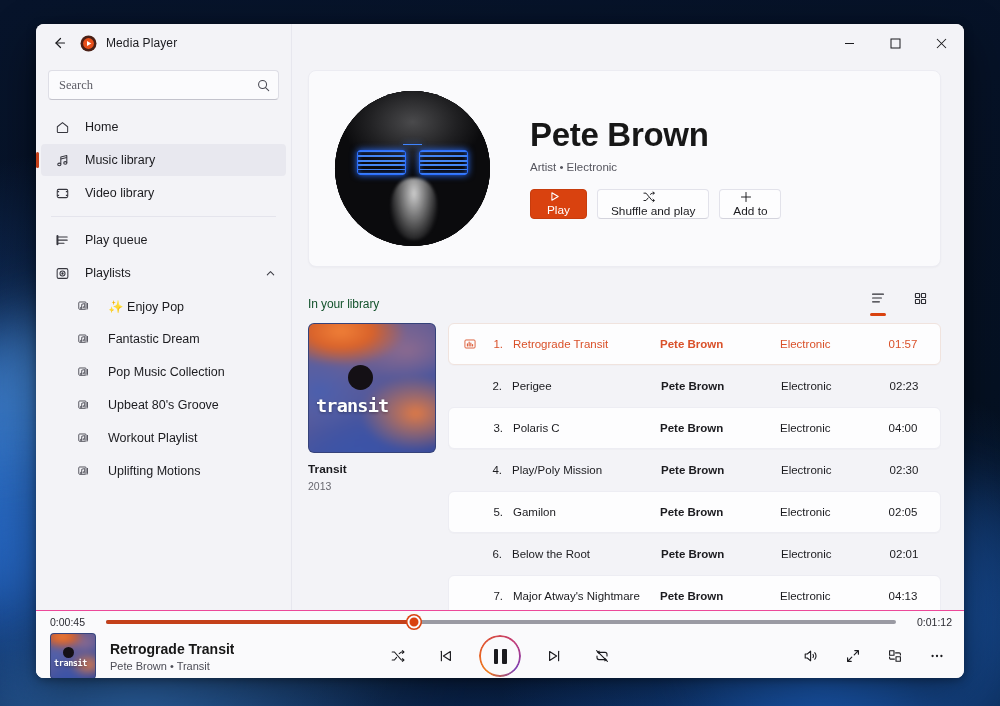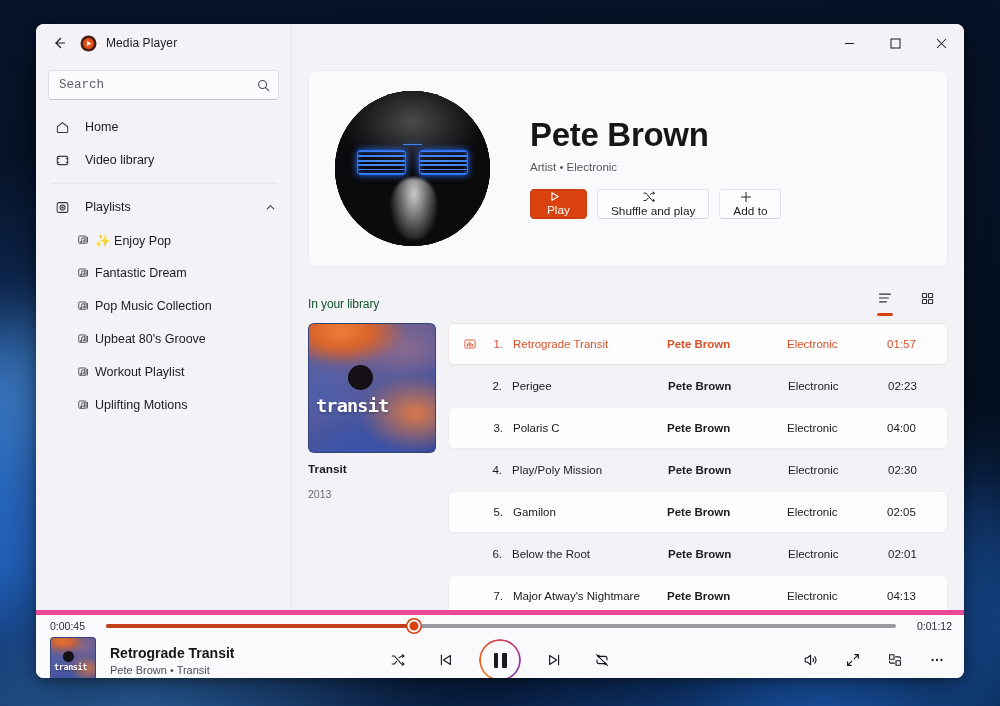--- a/index.html
+++ b/index.html
@@ -91,21 +91,21 @@
   .search-box {
     height: 30px; background: #fbfbfd;
     border: 1px solid #dedee6;
     border-bottom-color: #c3c3cc;
     border-radius: 4px;
     display: flex; align-items: center;
     padding: 0 8px 0 10px;
   }
   .search-box input {
     flex: 1; border: none; outline: none; background: transparent;
-    font-family: Liberation Mono, monospace;
+    font-family: Liberation Serif, serif;
     font-size: 12.5px; color: #7f1d1d;
   }
   .search-box input::placeholder { color: #5d5d66; }
   .search-ico { color:#4a4a54; display:flex; align-items:center; }
 
   .nav { padding: 0 5px; }
   .nav-item {
     position: relative;
     height: 32px; margin: 1px 0;
     display: flex; align-items: center;
@@ -129,30 +129,30 @@
   .nav-sep { height: 1px; background: #e4e4ec; margin: 7px 10px 7px 10px; }
 
   .sub-item {
     height: 32px; margin: 1px 0 1px 0;
     display: flex; align-items: center;
     border-radius: 4px;
     padding-left: 36px;
     color: #1b1b1f; cursor: default;
   }
   .sub-ico { width: 18px; display:flex; align-items:center; color:#4a4a54; }
-  .sub-label { font-size: 12.5px; white-space: nowrap; }
+  .sub-label { margin-left: 13px; font-size: 12.5px; white-space: nowrap; }
   .sub-label .spark { color:#f2b13c; }
 
   .sidebar-bottom { margin-top: auto; padding: 0 5px 10px 5px; }
 
   
   #content {
     position: absolute; left: 256px; right: 0; top: 0; bottom: 68px;
     background: #f3f3f7;
-    padding: 38px 4px 0 0;
+    padding: 38px 11px 0 0;
     overflow: hidden;
   }
   #scroller { height: 100%; overflow: hidden; padding: 8px 12px 0 16px; }
 
   .artist-card {
     background: #fafafc;
     border: 1px solid #ececf2;
     border-radius: 8px;
     height: 197px;
     display: flex; align-items: center;
@@ -268,48 +268,48 @@
     filter: blur(.4px);
   }
   .album-art .word {
     position: absolute; left: 7px; bottom: 28%;
     color: #fff; font-size: 18.5px; font-weight: bold;
     font-family: "DejaVu Sans Mono", monospace;
     letter-spacing: -.8px;
     text-shadow: 0 1px 3px rgba(0,0,0,.35);
   }
   .album-title { margin-top: 9px; font-size: 11.8px; color:#1b1b1f; font-weight:bold; }
-  .album-year  { margin-top: 12px; font-size: 10.5px; color:#67676f; }
+  .album-year  { margin-top: 4px; font-size: 10.5px; color:#67676f; }
 
   .track-col { flex: 1; margin-left: 10px; }
   .track-row {
     height: 42px; display: flex; align-items: center;
     border-radius: 6px; padding: 0 14px 0 10px;
     font-size: 11.5px; color: #1b1b1f;
     cursor: default;
   }
   .track-row.alt {
     background: #fdfdfe;
     border: 1px solid #ededf3;
     box-shadow: 0 1px 1px rgba(0,0,0,.02);
   }
   .track-row.playing { color: #d9512a; border-color:#f0e3de; }
   .track-eq { width: 22px; display:flex; align-items:center; justify-content:center; }
   .track-num { width: 22px; text-align: right; }
   .track-name { margin-left: 10px; flex: 1; white-space: nowrap; overflow: hidden; }
   .track-artist { width: 120px; font-weight: bold; }
   .track-genre { width: 100px; }
-  .track-dur { width: 46px; text-align: left; }
+  .track-dur { width: 46px; text-align: center; }
   .track-row.playing .track-artist { font-weight: bold; }
 
   
   #player {
     position: absolute; left: 0; right: 0; bottom: 0; height: 68px;
     background: #fafafc;
-    border-top: 5px solid #ec4899;
+    border-top: 1px solid #ec4899;
   }
   .seek-row {
     height: 22px; display: flex; align-items: center;
     padding: 0 12px 0 14px; gap: 10px;
   }
   .time { font-size: 10.5px; color: #2a2a31; width: 46px; }
   .time.right { text-align: right; }
   .seek-track {
     flex: 1; height: 4px; position: relative;
     background: #9a9aa3; border-radius: 2px;
@@ -428,33 +428,53 @@
 
       <div class="nav-item">
         <span class="nav-ico">
           <svg width="15" height="15" viewBox="0 0 16 16" fill="none" stroke="currentColor" stroke-width="1.1">
             <path d="M2.5 7.2 L8 2.8 L13.5 7.2 V12.6 a.8.8 0 0 1-.8.8 H3.3 a.8.8 0 0 1-.8-.8 Z" stroke-linejoin="round"></path>
           </svg>
         </span>
         <span class="nav-label">Home</span>
       </div>
 
+      <div class="nav-item active">
+        <span class="nav-ico">
+          <svg width="15" height="15" viewBox="0 0 16 16" fill="none" stroke="currentColor" stroke-width="1.1">
+            <path d="M6.2 12 V4.2 L12.6 2.7 V10.3" stroke-linejoin="round"></path>
+            <ellipse cx="4.6" cy="12.2" rx="1.7" ry="1.4"></ellipse>
+            <ellipse cx="11" cy="10.6" rx="1.7" ry="1.4"></ellipse>
+            <path d="M6.2 6.3 L12.6 4.8"></path>
+          </svg>
+        </span>
+        <span class="nav-label">Music library</span>
+      </div>
 
       <div class="nav-item">
         <span class="nav-ico">
           <svg width="15" height="15" viewBox="0 0 16 16" fill="none" stroke="currentColor" stroke-width="1.1">
             <rect x="2.4" y="3.6" width="11.2" height="8.8" rx="1.4"></rect>
             <path d="M2.4 6 H4.4 M2.4 10 H4.4 M11.6 6 H13.6 M11.6 10 H13.6"></path>
           </svg>
         </span>
         <span class="nav-label">Video library</span>
       </div>
 
       <div class="nav-sep"></div>
 
+      <div class="nav-item">
+        <span class="nav-ico">
+          <svg width="15" height="15" viewBox="0 0 16 16" fill="none" stroke="currentColor" stroke-width="1.15">
+            <path d="M2.6 4.3 H13 M2.6 7.6 H13 M2.6 11 H9.6" stroke-linecap="round"></path>
+            <path d="M2.6 3.1 V12.1" stroke-width="2.1" stroke-linecap="round"></path>
+          </svg>
+        </span>
+        <span class="nav-label">Play queue</span>
+      </div>
 
       <div class="nav-item">
         <span class="nav-ico">
           <svg width="15" height="15" viewBox="0 0 16 16" fill="none" stroke="currentColor" stroke-width="1.1">
             <rect x="2.3" y="2.8" width="11.4" height="10.4" rx="1.6"></rect>
             <circle cx="8" cy="8" r="2.7"></circle>
               <circle cx="8" cy="8" r=".7" fill="currentColor"></circle>
           </svg>
         </span>
         <span class="nav-label">Playlists</span>

